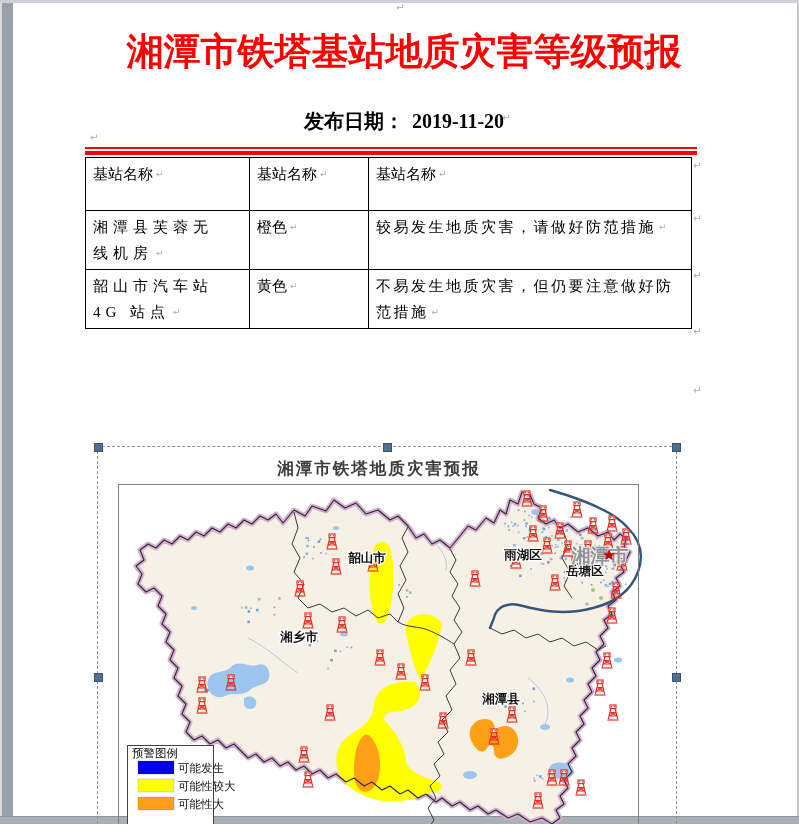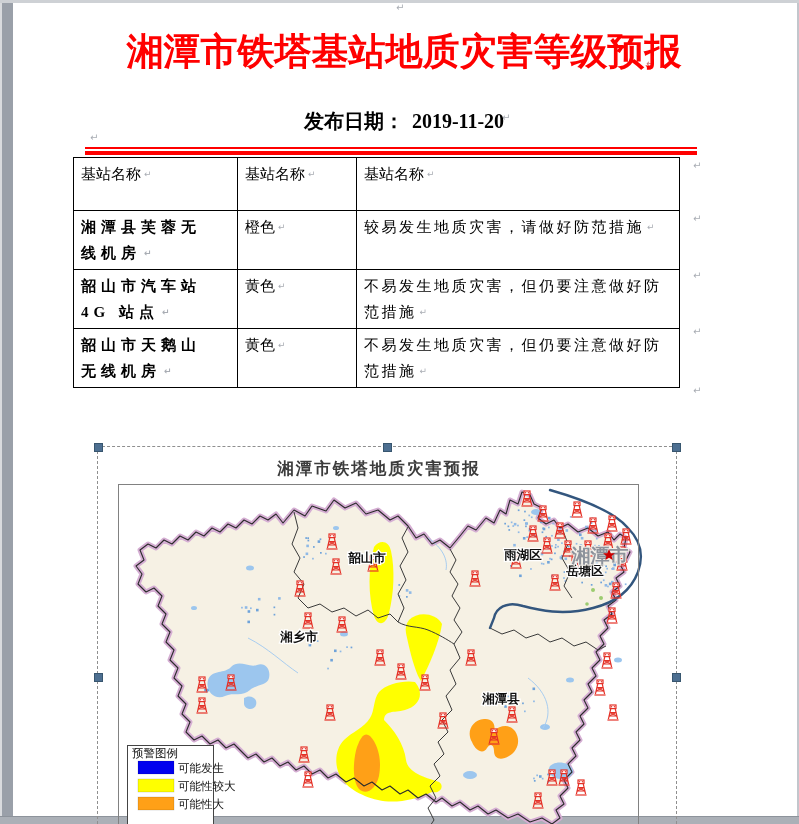--- a/index.html
+++ b/index.html
@@ -21,25 +21,25 @@
   .date-line .val{margin-left:8px;font-family:"Liberation Serif",serif;}
   .red-rule{position:absolute;left:85px;top:147px;width:612px;height:2px;
             border-top:2px solid var(--separator_red);border-bottom:4px solid var(--separator_red);
             box-sizing:content-box;background:#fff;}
   
   .pm{color:#a9adb4;font-size:9px;font-family:"DejaVu Sans",sans-serif;margin-left:3px;vertical-align:2px;}
   .apm{position:absolute;color:#a9adb4;font-size:10px;font-family:"DejaVu Sans",sans-serif;}
   .apm.red{color:#cc7777;}
 
   
-  table.warn{position:absolute;left:73px;top:157px;width:606px;border-collapse:collapse;table-layout:fixed;border-radius:23px;}
+  table.warn{position:absolute;left:85px;top:157px;width:606px;border-collapse:collapse;table-layout:fixed;border-radius:23px;}
   table.warn td,table.warn th{border:1.5px solid #000;vertical-align:top;padding:3px 7px;
         font-weight:normal;text-align:left;font-size:15px;line-height:26px;overflow:hidden;}
   .cellw{display:inline-block;width:136px;}
-  .spread{letter-spacing:5px;font-weight:bold;}
+  .spread{letter-spacing:5px;}
   .descw{display:inline-block;width:300px;letter-spacing:2.5px;}
 
   
   .sel-top{position:absolute;left:97px;top:446px;width:580px;height:0;border-top:1px dashed #8f8f8f;}
   .sel-left{position:absolute;left:97px;top:446px;width:0;height:378px;border-left:1px dashed #8f8f8f;}
   .sel-right{position:absolute;left:676px;top:446px;width:0;height:378px;border-left:1px dashed #8f8f8f;}
   .handle{position:absolute;width:7px;height:7px;background:var(--selection_handle_blue);border:1px solid #38566f;}
 
   .map-wrap{position:absolute;left:98px;top:448px;width:578px;height:376px;}
 
@@ -108,25 +108,20 @@
         </tr>
       </thead>
     <tbody>
         <tr style="height: 57px;">
           <td><span class="cellw spread">湘潭县芙蓉无线机房<span class="pm">↵</span></span></td>
           <td><span>橙色</span><span class="pm">↵</span></td>
           <td><span class="descw">较易发生地质灾害，请做好防范措施<span class="pm">↵</span></span></td>
         </tr>
         <tr style="height: 59px; margin-top: 48px;">
           <td><span class="cellw spread">韶山市汽车站4G 站点<span class="pm">↵</span></span></td>
-          <td><span>黄色</span><span class="pm">↵</span></td>
-          <td><span class="descw">不易发生地质灾害，但仍要注意做好防范措施<span class="pm">↵</span></span></td>
-        </tr>
-        <tr style="height: 58px;">
-          <td><span class="cellw spread">韶山市天鹅山无线机房<span class="pm">↵</span></span></td>
           <td><span>黄色</span><span class="pm">↵</span></td>
           <td><span class="descw">不易发生地质灾害，但仍要注意做好防范措施<span class="pm">↵</span></span></td>
         </tr>
       </tbody>
   </table>
 
   <div class="sel-top"></div>
   <div class="sel-left"></div>
   <div class="sel-right"></div>
 

